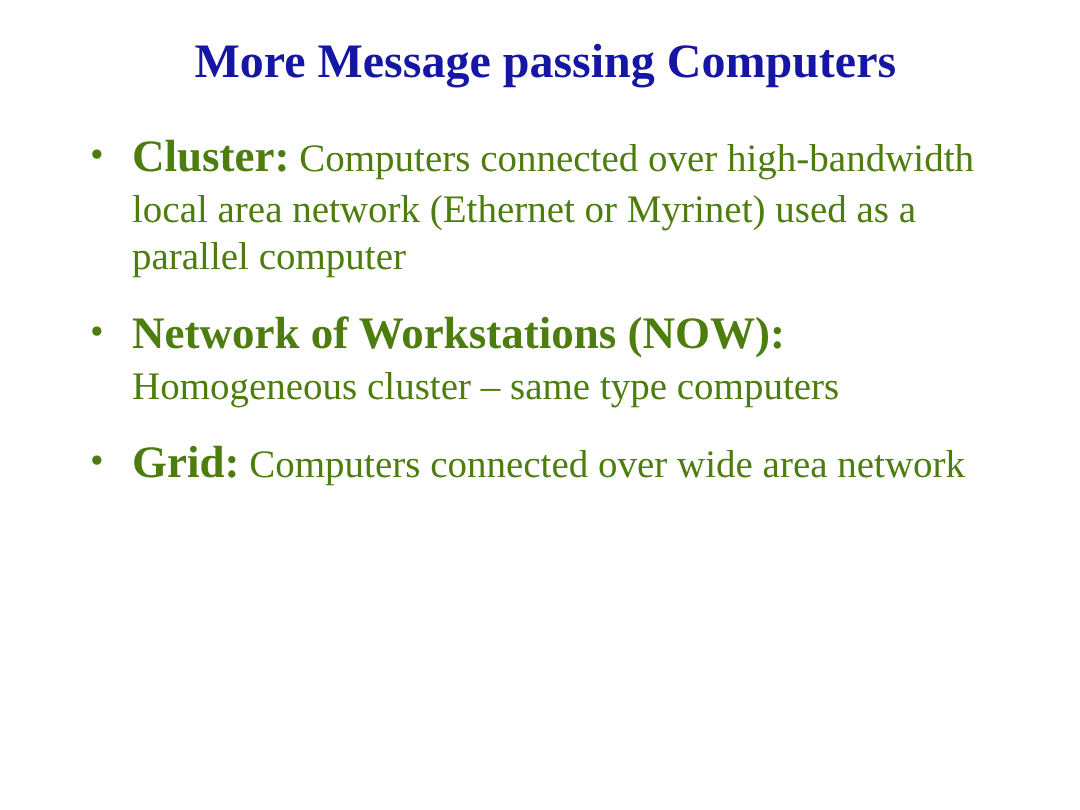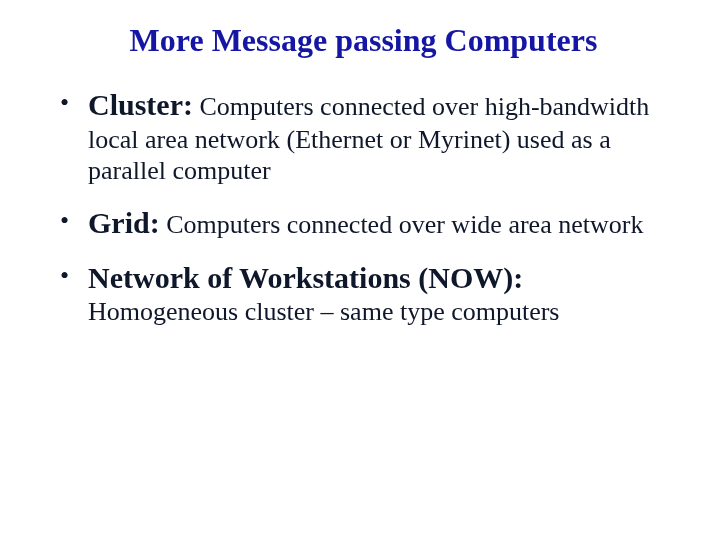--- a/index.html
+++ b/index.html
@@ -26,21 +26,21 @@
     list-style: none;
     margin: 0;
     padding: 0 0 0 10px;
   }
   ul.bullets > li {
     position: relative;
     padding-left: 28px;
     margin-bottom: 18px;
     font-size: 26px;
     line-height: 1.22;
-    color: #0f172a;
+    color: #4d7c0f;
   }
   ul.bullets > li::before {
     content: "•";
     position: absolute;
     left: 0;
     top: 0;
     font-size: 26px;
   }
   .term {
     font-weight: bold;
@@ -55,19 +55,19 @@
 <body>
 
 <div class="slide">
   <h1 class="title">More Message passing Computers</h1>
 
   <ul class="bullets">
     <li>
       <span class="term">Cluster:</span><span class="desc"> Computers connected over high-bandwidth local area network (Ethernet or Myrinet) used as a parallel computer</span>
     </li>
     <li>
-      <span class="term">Grid:</span><span class="desc"> Computers connected over wide area network</span>
+      <span class="term">Network of Workstations (NOW):</span><span class="desc"> Homogeneous cluster – same type computers</span>
     </li>
     <li>
-      <span class="term">Network of Workstations (NOW):</span><span class="desc"> Homogeneous cluster – same type computers</span>
+      <span class="term">Grid:</span><span class="desc"> Computers connected over wide area network</span>
     </li>
   </ul>
 </div>
 
 </body></html>

